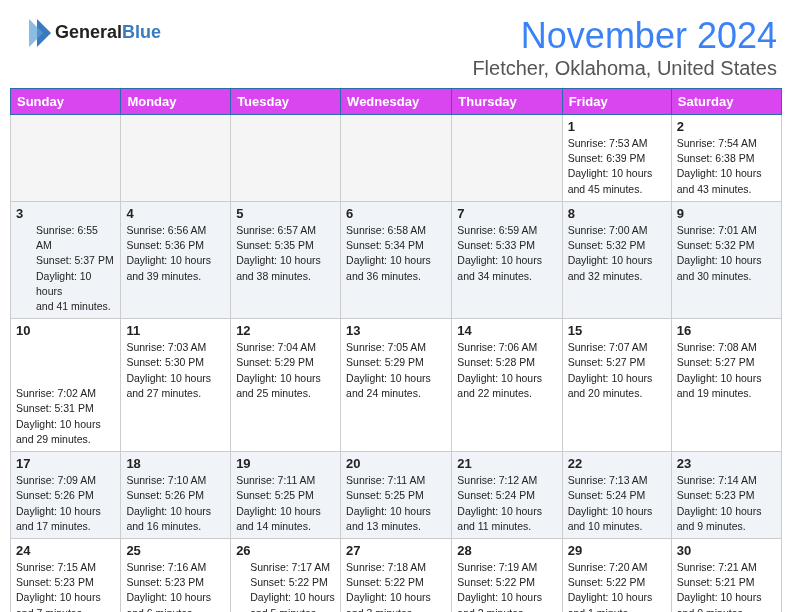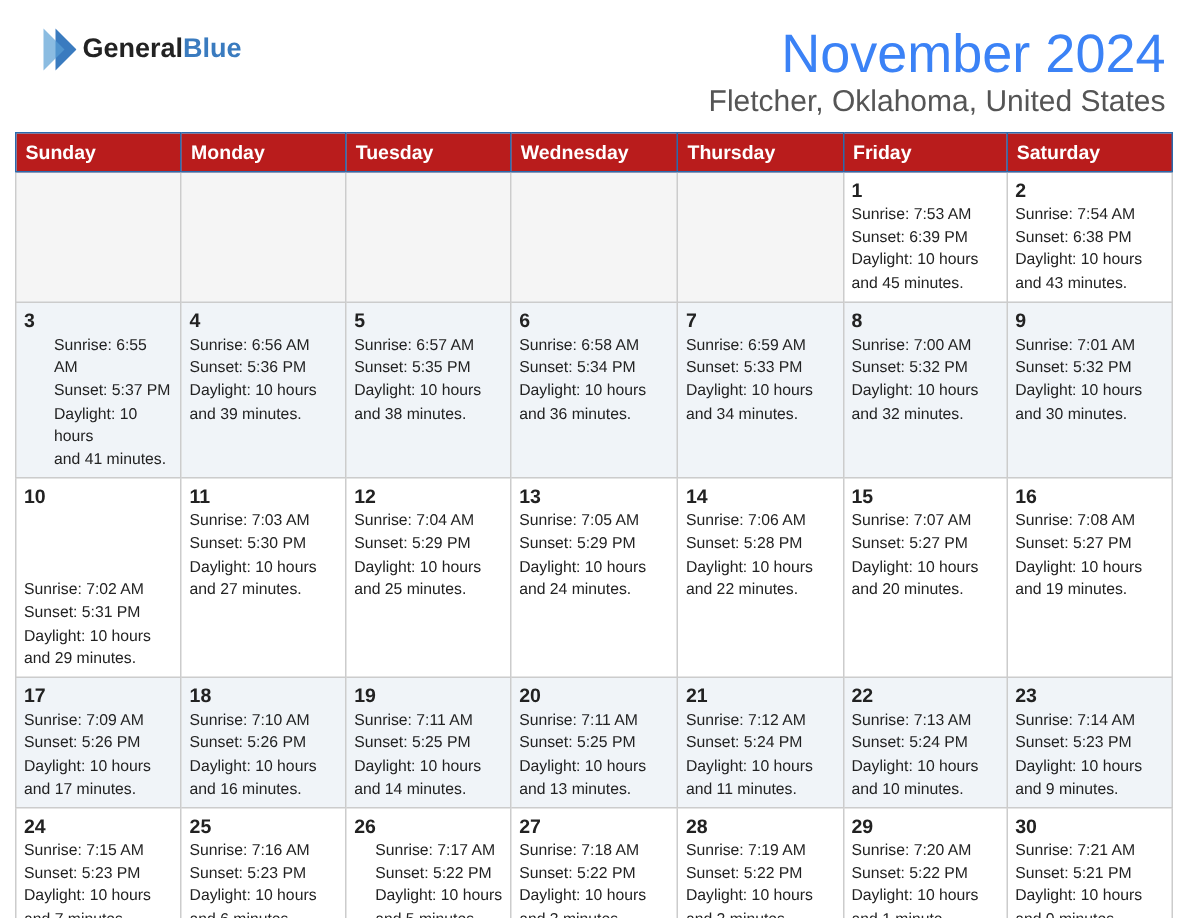--- a/index.html
+++ b/index.html
@@ -51,21 +51,21 @@
     }
     .location-title {
       font-size: 20px;
       color: #555;
     }
     .calendar {
       width: 100%;
       border-collapse: collapse;
     }
     .calendar th {
-      background: #b91c1c;
+      background: #d946ef;
       color: #fff;
       font-size: 13px;
       padding: 5px 6px;
       text-align: left;
       border: 1px solid #2a6aad;
       font-weight: bold;
     }
     .calendar td {
       border: 1px solid #ccc;
       vertical-align: top;

